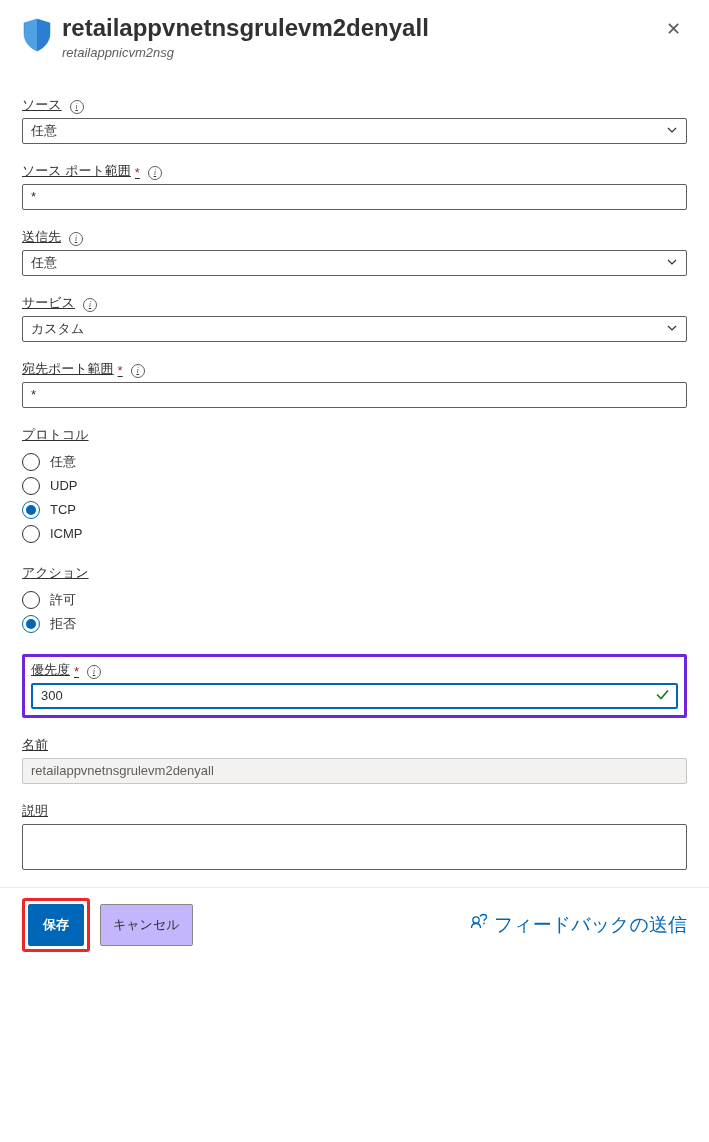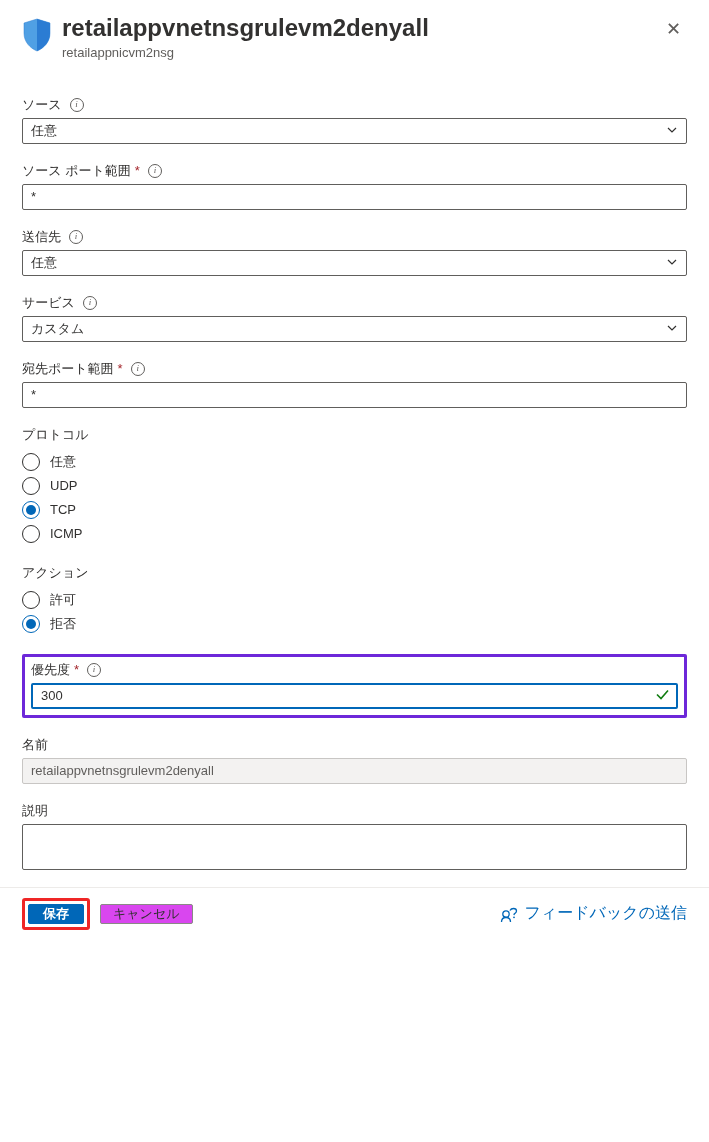--- a/index.html
+++ b/index.html
@@ -11,30 +11,30 @@
     background: #ffffff;
     width: 709px;
   }
   .panel { padding: 14px 22px 0 22px; position: relative; }
 
   
   .header { display: flex; align-items: flex-start; }
   .shield-wrap { margin-right: 10px; margin-top: 4px; }
   .title-block { flex: 1; }
   .title { font-size: 24px; font-weight: 600; color: #323130; line-height: 1.2; }
-  .subtitle { font-size: 13px; color: #605e5c; margin-top: 2px; }
+  .subtitle { font-size: 13px; color: #605e5c; margin-top: 2px; font-style: italic; }
   .close-x { font-size: 18px; color: #605e5c; cursor: pointer; padding: 6px; line-height: 1; }
 
   
   .form-area {
     margin-top: 36px;
   }
 
   .field { margin-bottom: 18px; }
-  .field-label { margin-bottom: 4px; font-size: 13px; color: #323130; display: flex; align-items: center; }
+  .field-label { margin-bottom: 4px; font-size: 13px; color: #323130; display: flex; align-items: flex-end; text-decoration: underline; }
   .req { color: #a4262c; margin-left: 4px; }
   .info-icon {
     display: inline-flex; align-items:center; justify-content:center;
     width: 14px; height: 14px; border: 1px solid #605e5c; border-radius: 50%;
     font-size: 9px; color: #605e5c; margin-left: 8px; line-height: 1;
     font-family: Georgia, serif; font-style: italic;
   }
 
   .select, .text-input, .textarea {
     width: 100%;
@@ -100,39 +100,39 @@
   .divider { border: none; border-top: 1px solid #edebe9; margin: 14px 0 0 0; }
   .footer {
     display: flex; align-items: center; justify-content: space-between;
     padding: 10px 22px 14px 22px;
   }
   .btn-row { display:flex; align-items:center; }
   .btn {
     font-size: 13px; font-family: inherit;
     border-radius: 2px;
     cursor: pointer;
-    height: 20px;
+    height: 42px;
     display: inline-flex; align-items:center; justify-content:center;
   }
   .btn-primary {
     background: #0067b8; color: #fff; border: 1px solid #0067b8;
     padding: 0 14px; font-weight: 600;
   }
   .btn-save-wrap {
     border: 3px solid #ef2626;
     padding: 3px; border-radius: 3px;
     margin-right: 10px;
   }
   .btn-secondary {
-    background: #d946ef; color: #323130; border: 1px solid #8a8886;
+    background: #c4b5fd; color: #323130; border: 1px solid #8a8886;
     padding: 0 12px;
   }
   .feedback-link {
-    display: inline-flex; align-items:flex-end;
-    color: #0067b8; font-size: 16px; cursor: pointer;
+    display: inline-flex; align-items:flex-start;
+    color: #0067b8; font-size: 19px; cursor: pointer;
   }
   .feedback-icon { margin-right: 6px; display:inline-flex; }
 
   
   .section-gap { margin-bottom: 6px; }
 </style>
 </head>
 <body>
 
 <div class="panel">

